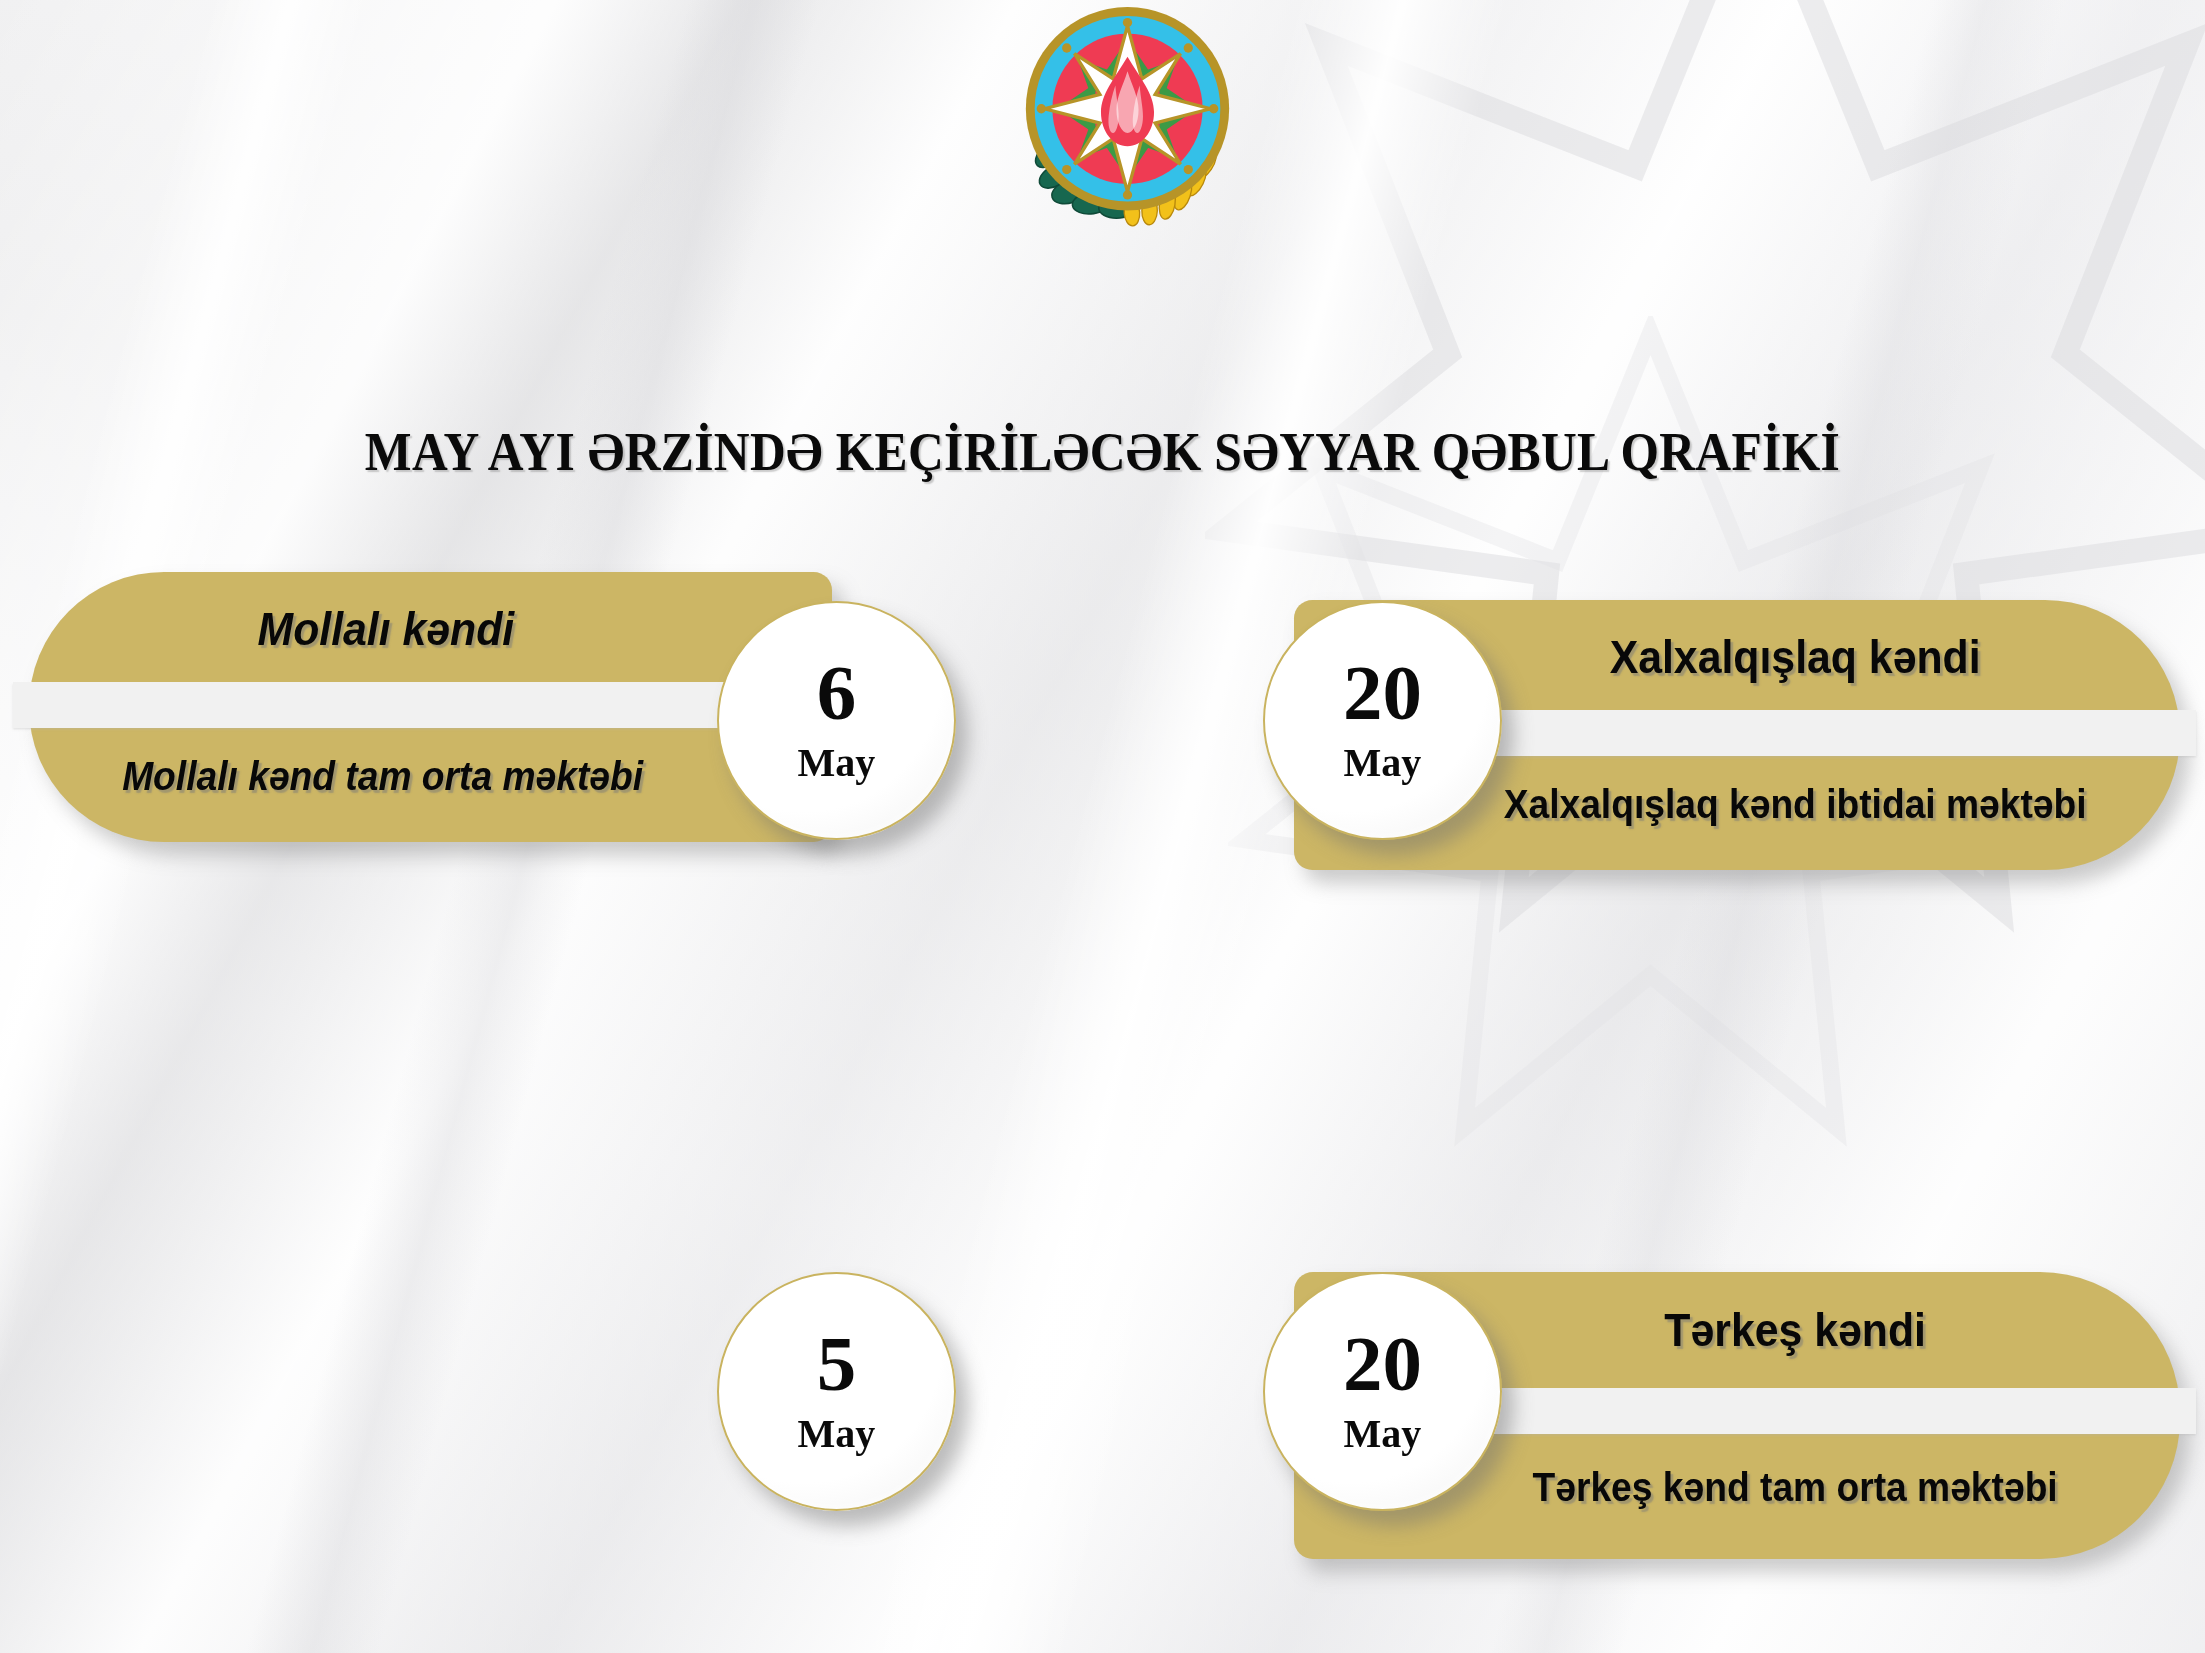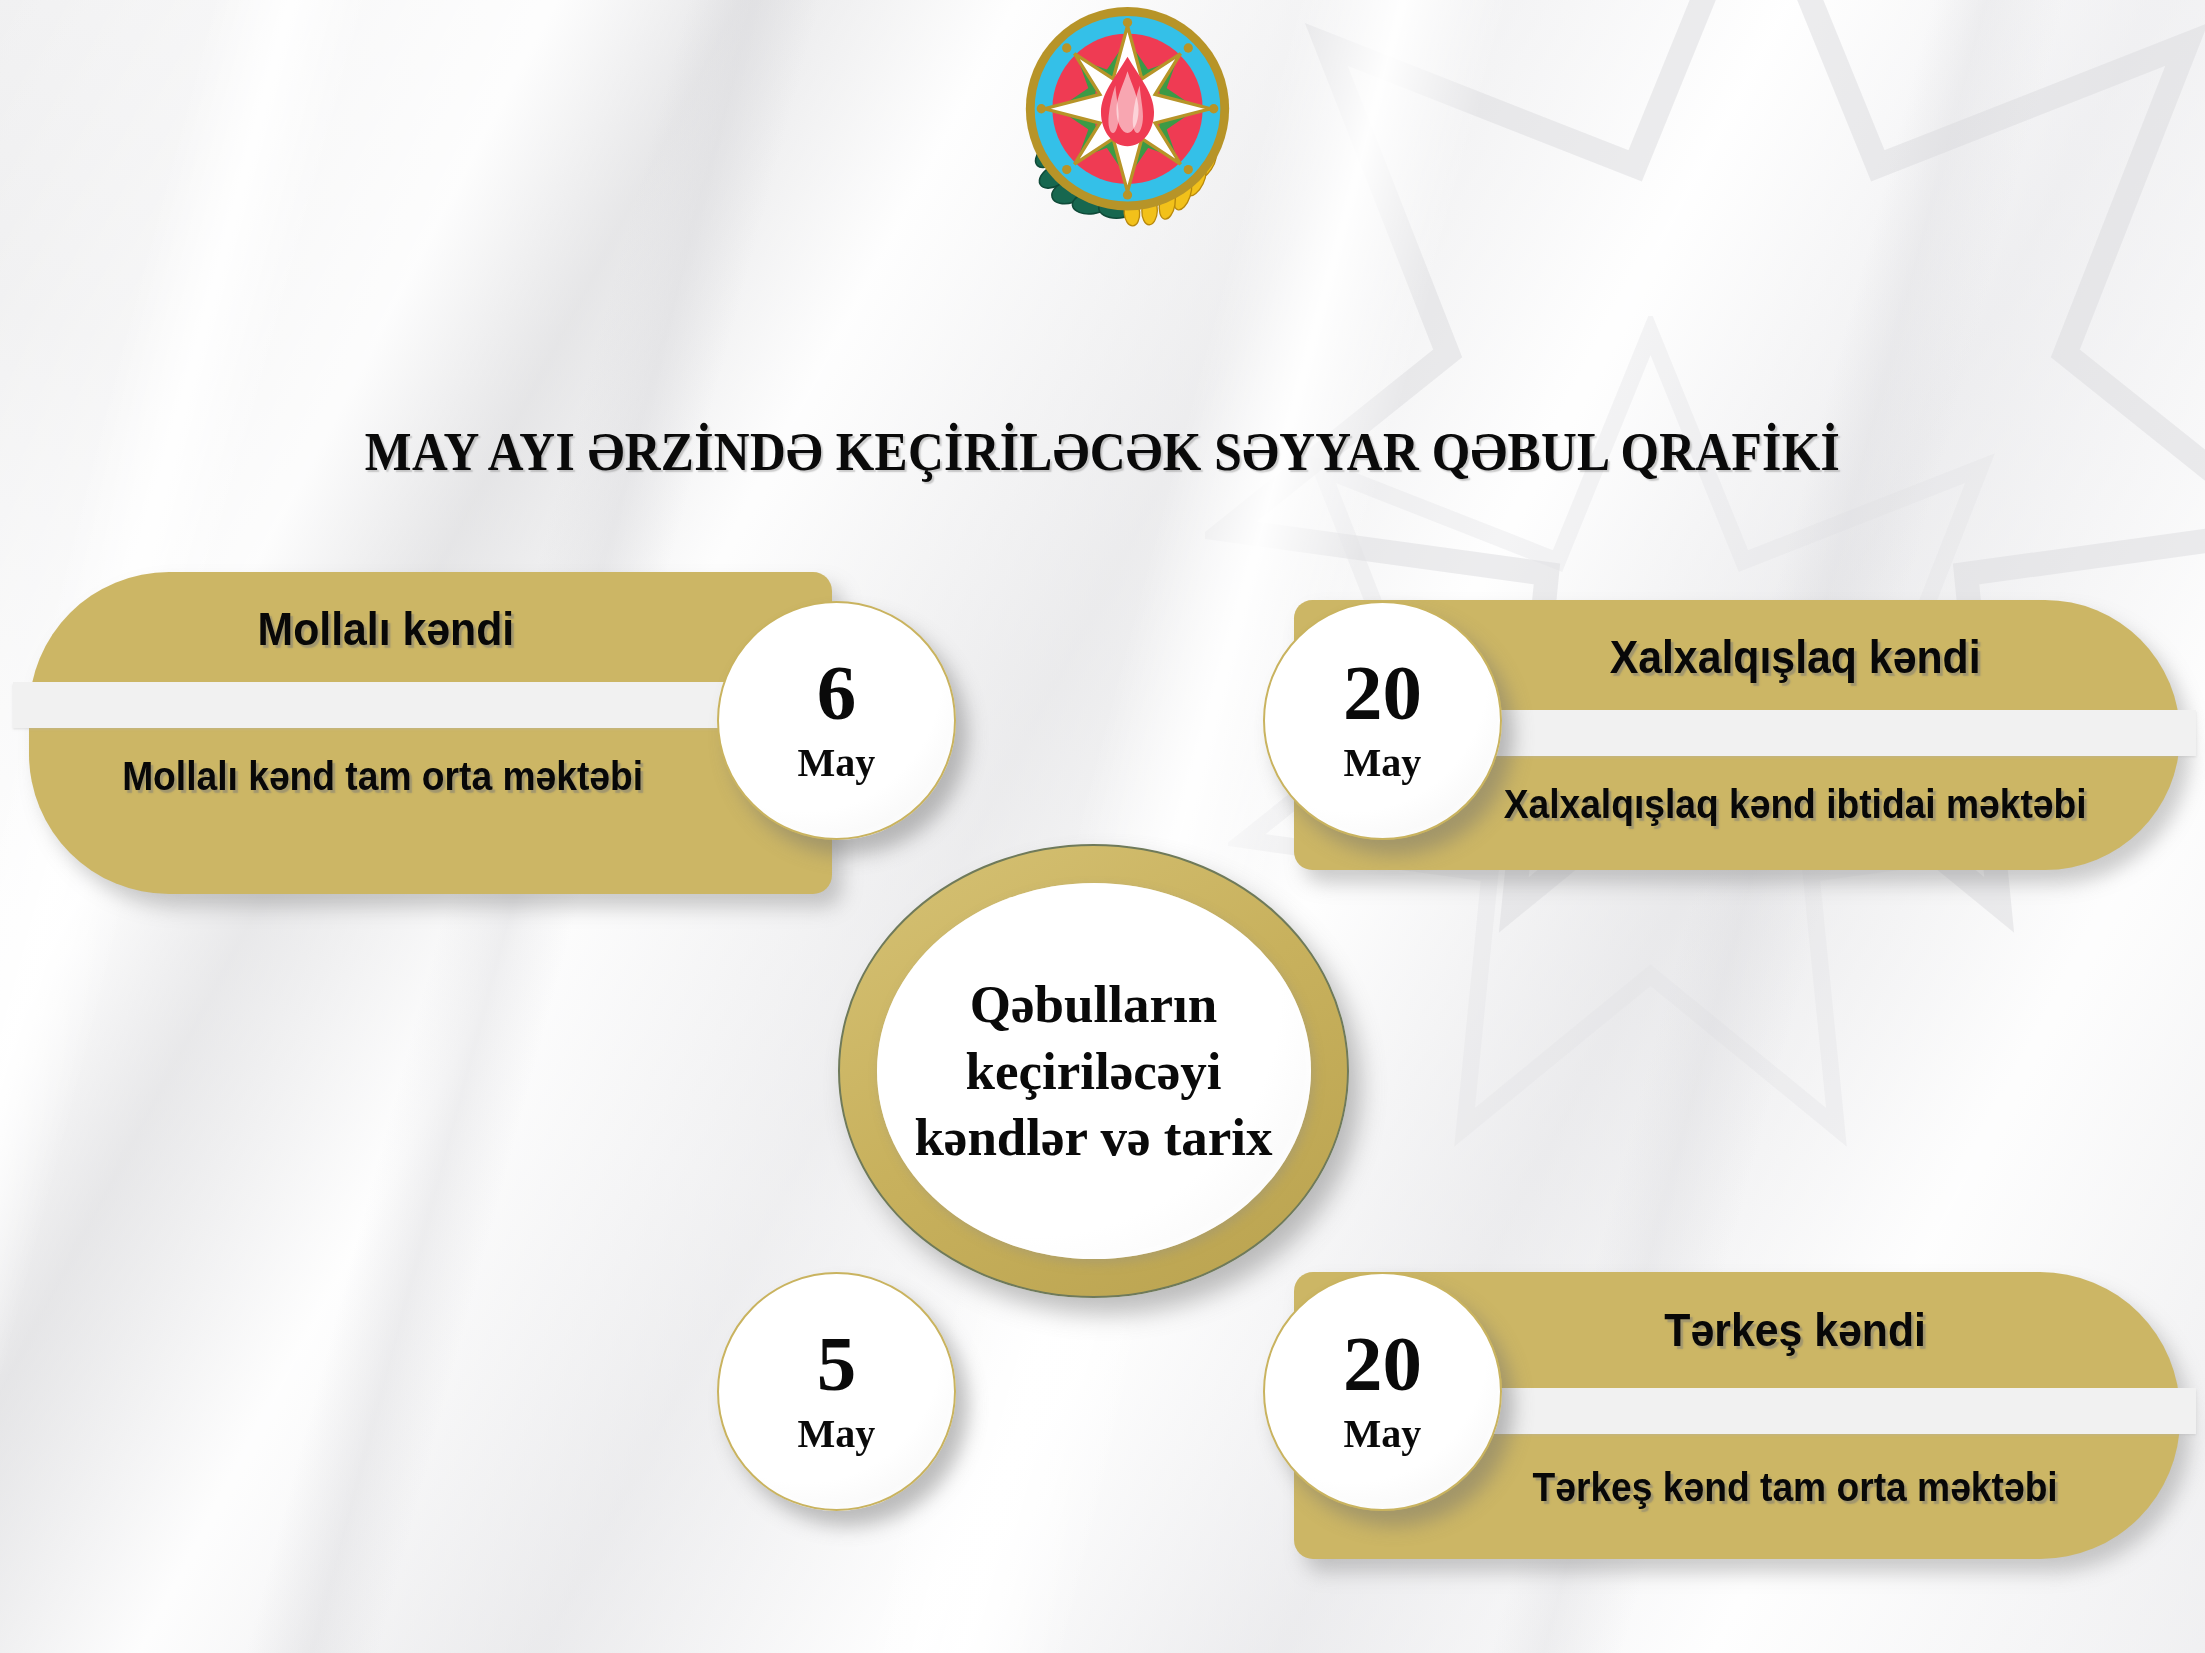--- a/index.html
+++ b/index.html
@@ -171,21 +171,21 @@
         <path d="M100 63 C104 76 110 86 110 98 C110 110 105 119 100 119 C95 119 90 110 90 98 C90 86 96 76 100 63 Z" opacity=".55"></path>
         <path d="M89 76 C90 88 92 96 92 104 C92 113 89 119 87 119 C84 119 82 112 83 103 C84 93 86 85 89 76 Z" opacity=".5"></path>
         <path d="M111 76 C112 88 114 96 114 104 C114 113 111 119 109 119 C106 119 104 112 105 103 C106 93 108 85 111 76 Z" opacity=".5"></path>
       </g>
     </g>
   </svg>
 
 
   <div class="maintitle">MAY AYI ƏRZİNDƏ KEÇİRİLƏCƏK SƏYYAR QƏBUL QRAFİKİ</div>
 
-  <div class="card left" style="left:29px;top:572px;width:803px;height:322px;">
+  <div class="card left" style="left:29px;top:572px;width:803px;height:270px;font-style:italic;">
     <div class="band" style="top:110px;"></div>
     <div class="txt t-top" style="top:31px;padding-right:96px;">Mollalı kəndi</div>
     <div class="txt t-bot" style="top:182px;padding:0 147px 0 44px;">Mollalı kənd tam orta məktəbi</div>
   </div>
   <div class="datec" style="left:717px;top:601px;width:235px;height:235px;">
     <span class="d">6</span>
     <span class="m">May</span>
   </div>
 
   <div class="card right" style="left:1294px;top:572px;width:886px;height:270px;">
@@ -206,20 +206,15 @@
   <div class="card right" style="left:1294px;top:1244px;width:886px;height:287px;">
     <div class="band" style="top:116px;"></div>
     <div class="txt t-top" style="top:32px;padding-left:125px;">Tərkeş kəndi</div>
     <div class="txt t-bot" style="top:193px;padding:0 44px 0 169px;">Tərkeş kənd tam orta məktəbi</div>
   </div>
   <div class="datec" style="left:1263px;top:1272px;width:235px;height:235px;">
     <span class="d">20</span>
     <span class="m">May</span>
   </div>
 
-  <div class="centerwrap" style="left:838px;top:844px;width:507px;height:450px;">
-    <div class="centerinner" style="width:434px;height:376px;">
-      <div class="centertext">Qəbulların keçiriləcəyi kəndlər və tarix</div>
-    </div>
-  </div>
 
 </div>
 
 
 </body></html>

